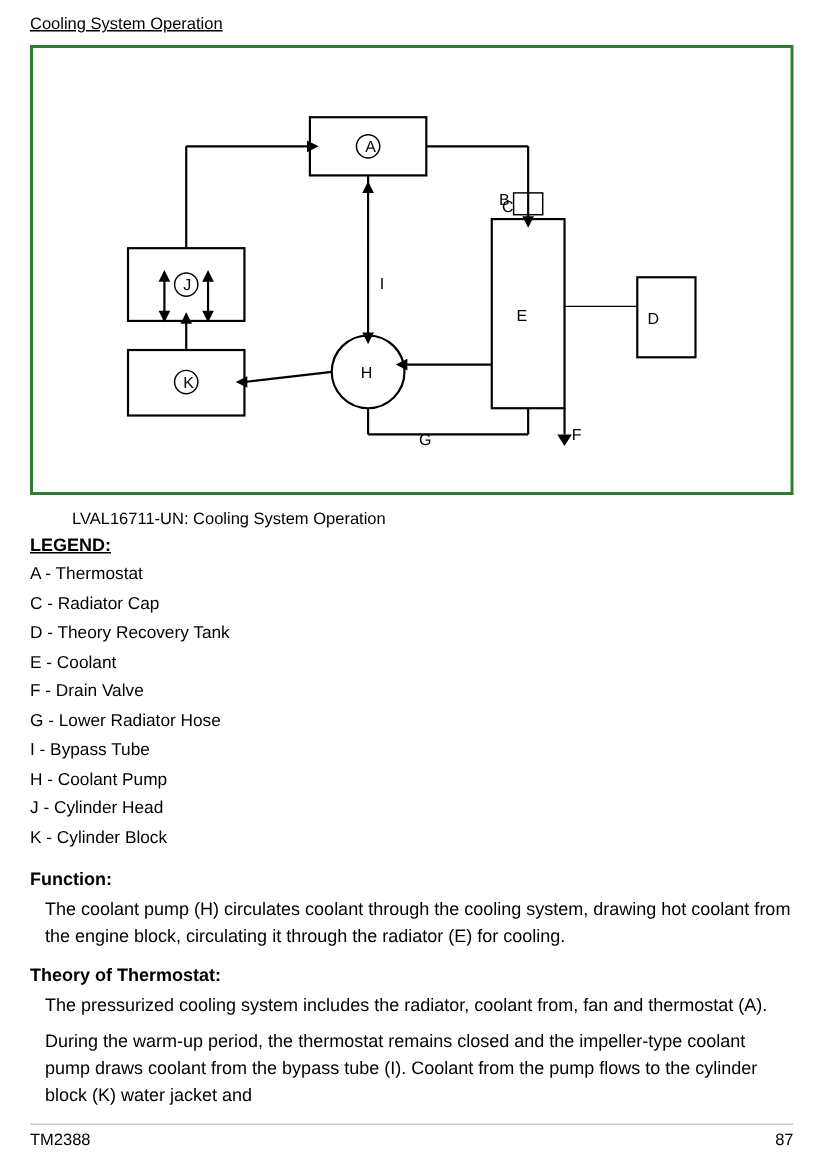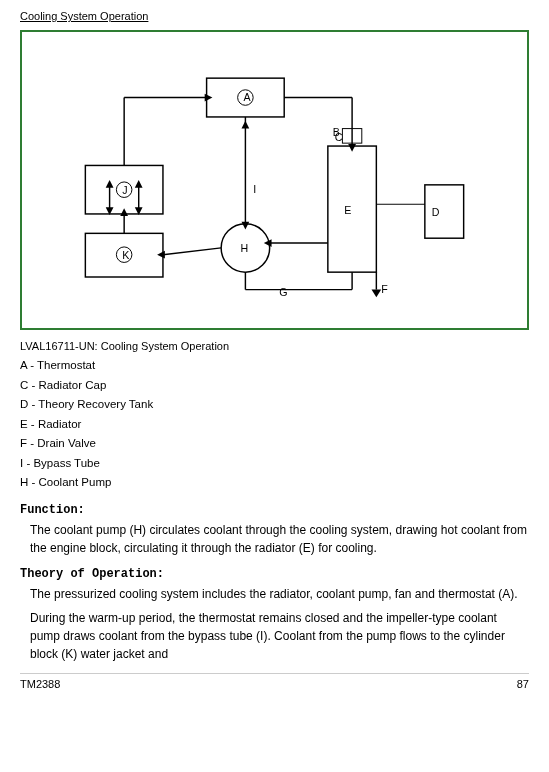--- a/index.html
+++ b/index.html
@@ -34,40 +34,40 @@
       height: 100%;
     }
 
     .legend-section {
       margin-bottom: 6px;
     }
 
     .caption {
       font-size: 11px;
       margin-bottom: 4px;
+      margin-left: 28px;
     }
 
     .legend-title {
       font-weight: bold;
       font-size: 12px;
       text-decoration: underline;
       margin-bottom: 4px;
     }
 
     .legend-item {
       font-size: 11.5px;
       line-height: 1.7;
     }
 
     .section-title {
       font-size: 12px;
       font-weight: bold;
       margin-top: 10px;
       margin-bottom: 4px;
-      font-family: Liberation Mono, monospace;
     }
 
     .body-text {
       font-size: 12px;
       line-height: 1.5;
       margin-bottom: 6px;
       padding-left: 10px;
     }
 
     .footer {
@@ -160,34 +160,38 @@
     <polygon points="76,163 84,163 80,171" fill="#000"></polygon>
     <line x1="110" y1="140" x2="110" y2="165" stroke="#000" stroke-width="1.5"></line>
     <polygon points="106,143 114,143 110,135" fill="#000"></polygon>
     <polygon points="106,163 114,163 110,171" fill="#000"></polygon>
   </svg>
 </div>
 
 <div class="caption">LVAL16711-UN: Cooling System Operation</div>
 
 <div class="legend-section">
+  <div class="legend-title">LEGEND:</div>
   <div>
     <div class="legend-item">A - Thermostat</div>
     <div class="legend-item">C - Radiator Cap</div>
     <div class="legend-item">D - Theory Recovery Tank</div>
-    <div class="legend-item">E - Radiator</div>
+    <div class="legend-item">E - Coolant</div>
     <div class="legend-item">F - Drain Valve</div>
+    <div class="legend-item">G - Lower Radiator Hose</div>
     <div class="legend-item">I - Bypass Tube</div>
     <div class="legend-item">H - Coolant Pump</div>
+    <div class="legend-item">J - Cylinder Head</div>
+    <div class="legend-item">K - Cylinder Block</div>
   </div>
 </div>
 
 <div class="section-title">Function:</div>
 <div class="body-text">The coolant pump (H) circulates coolant through the cooling system, drawing hot coolant from the engine block, circulating it through the radiator (E) for cooling.</div>
 
-<div class="section-title">Theory of Operation:</div>
-<div class="body-text">The pressurized cooling system includes the radiator, coolant pump, fan and thermostat (A).</div>
+<div class="section-title">Theory of Thermostat:</div>
+<div class="body-text">The pressurized cooling system includes the radiator, coolant from, fan and thermostat (A).</div>
 <div class="body-text">During the warm-up period, the thermostat remains closed and the impeller-type coolant pump draws coolant from the bypass tube (I). Coolant from the pump flows to the cylinder block (K) water jacket and</div>
 
 <div class="footer">
   <span>TM2388</span>
   <span>87</span>
 </div>
 
 </body></html>

